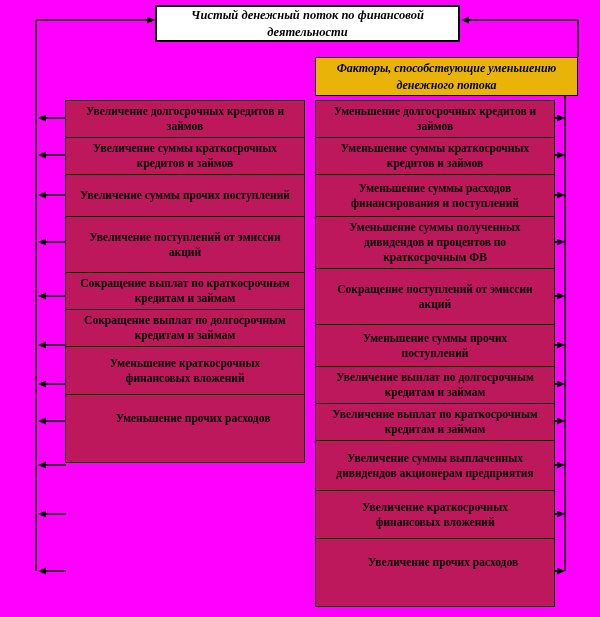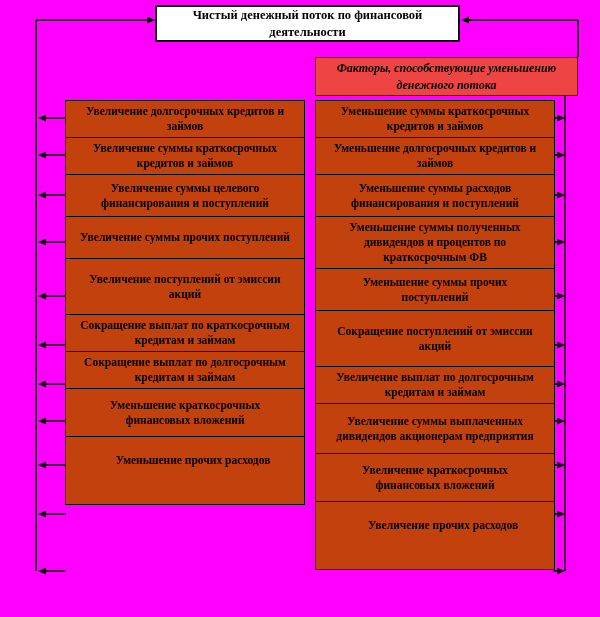--- a/index.html
+++ b/index.html
@@ -33,46 +33,47 @@
     background: #FFFFFF;
     border: 2px solid #000;
     display: flex;
     align-items: center;
     justify-content: center;
     text-align: center;
     font-weight: bold;
     font-size: 12.5px;
     line-height: 1.35;
     padding: 0 18px;
+    font-style: italic;
   }
   .header-box {
     position: absolute;
     left: 315px;
     top: 57px;
     width: 263px;
     height: 39px;
     box-sizing: border-box;
-    background: #ef4444;
+    background: #eab308;
     border: 1.5px solid #000;
     display: flex;
     align-items: center;
     justify-content: center;
     text-align: center;
     font-weight: bold;
     font-style: italic;
     font-size: 12px;
     line-height: 1.35;
     padding: 0 14px;
   }
   .column {
     position: absolute;
     top: 100px;
     width: 240px;
     box-sizing: border-box;
-    background: #c2410c;
+    background: #be185d;
     border: 1.5px solid #000;
   }
   .column.left  { left: 65px; }
   .column.right { left: 315px; }
   .row {
     box-sizing: border-box;
     display: flex;
     align-items: center;
     justify-content: center;
     text-align: center;
@@ -141,35 +142,35 @@
     </g>
   </svg>
 
   <div class="top-box">Чистый денежный поток по финансовой деятельности</div>
 
   <div class="header-box">Факторы, способствующие уменьшению денежного потока</div>
 
   <div class="column left">
     <div class="row" style="height:37px">Увеличение долгосрочных кредитов и займов</div>
     <div class="row" style="height:37px">Увеличение суммы краткосрочных кредитов и займов</div>
-    <div class="row" style="height:42px">Увеличение суммы целевого финансирования и поступлений</div>
     <div class="row" style="height:42px">Увеличение суммы прочих поступлений</div>
     <div class="row" style="height:56px">Увеличение поступлений от эмиссии акций</div>
     <div class="row" style="height:37px">Сокращение выплат по краткосрочным кредитам и займам</div>
     <div class="row" style="height:37px">Сокращение выплат по долгосрочным кредитам и займам</div>
     <div class="row" style="height:48px">Уменьшение краткосрочных финансовых вложений</div>
     <div class="row" style="height:67px">Уменьшение прочих расходов</div>
   </div>
 
   <div class="column right">
+    <div class="row" style="height:37px">Уменьшение долгосрочных кредитов и займов</div>
     <div class="row" style="height:37px">Уменьшение суммы краткосрочных кредитов и займов</div>
-    <div class="row" style="height:37px">Уменьшение долгосрочных кредитов и займов</div>
     <div class="row" style="height:42px">Уменьшение суммы расходов финансирования и поступлений</div>
     <div class="row" style="height:52px">Уменьшение суммы полученных дивидендов и процентов по краткосрочным ФВ</div>
+    <div class="row" style="height:56px">Сокращение поступлений от эмиссии акций</div>
     <div class="row" style="height:42px">Уменьшение суммы прочих поступлений</div>
-    <div class="row" style="height:56px">Сокращение поступлений от эмиссии акций</div>
     <div class="row" style="height:37px">Увеличение выплат по долгосрочным кредитам и займам</div>
+    <div class="row" style="height:37px">Увеличение выплат по краткосрочным кредитам и займам</div>
     <div class="row" style="height:50px">Увеличение суммы выплаченных дивидендов акционерам предприятия</div>
     <div class="row" style="height:48px">Увеличение краткосрочных финансовых вложений</div>
     <div class="row" style="height:67px">Увеличение прочих расходов</div>
   </div>
 
 </div>
 
 </body></html>

